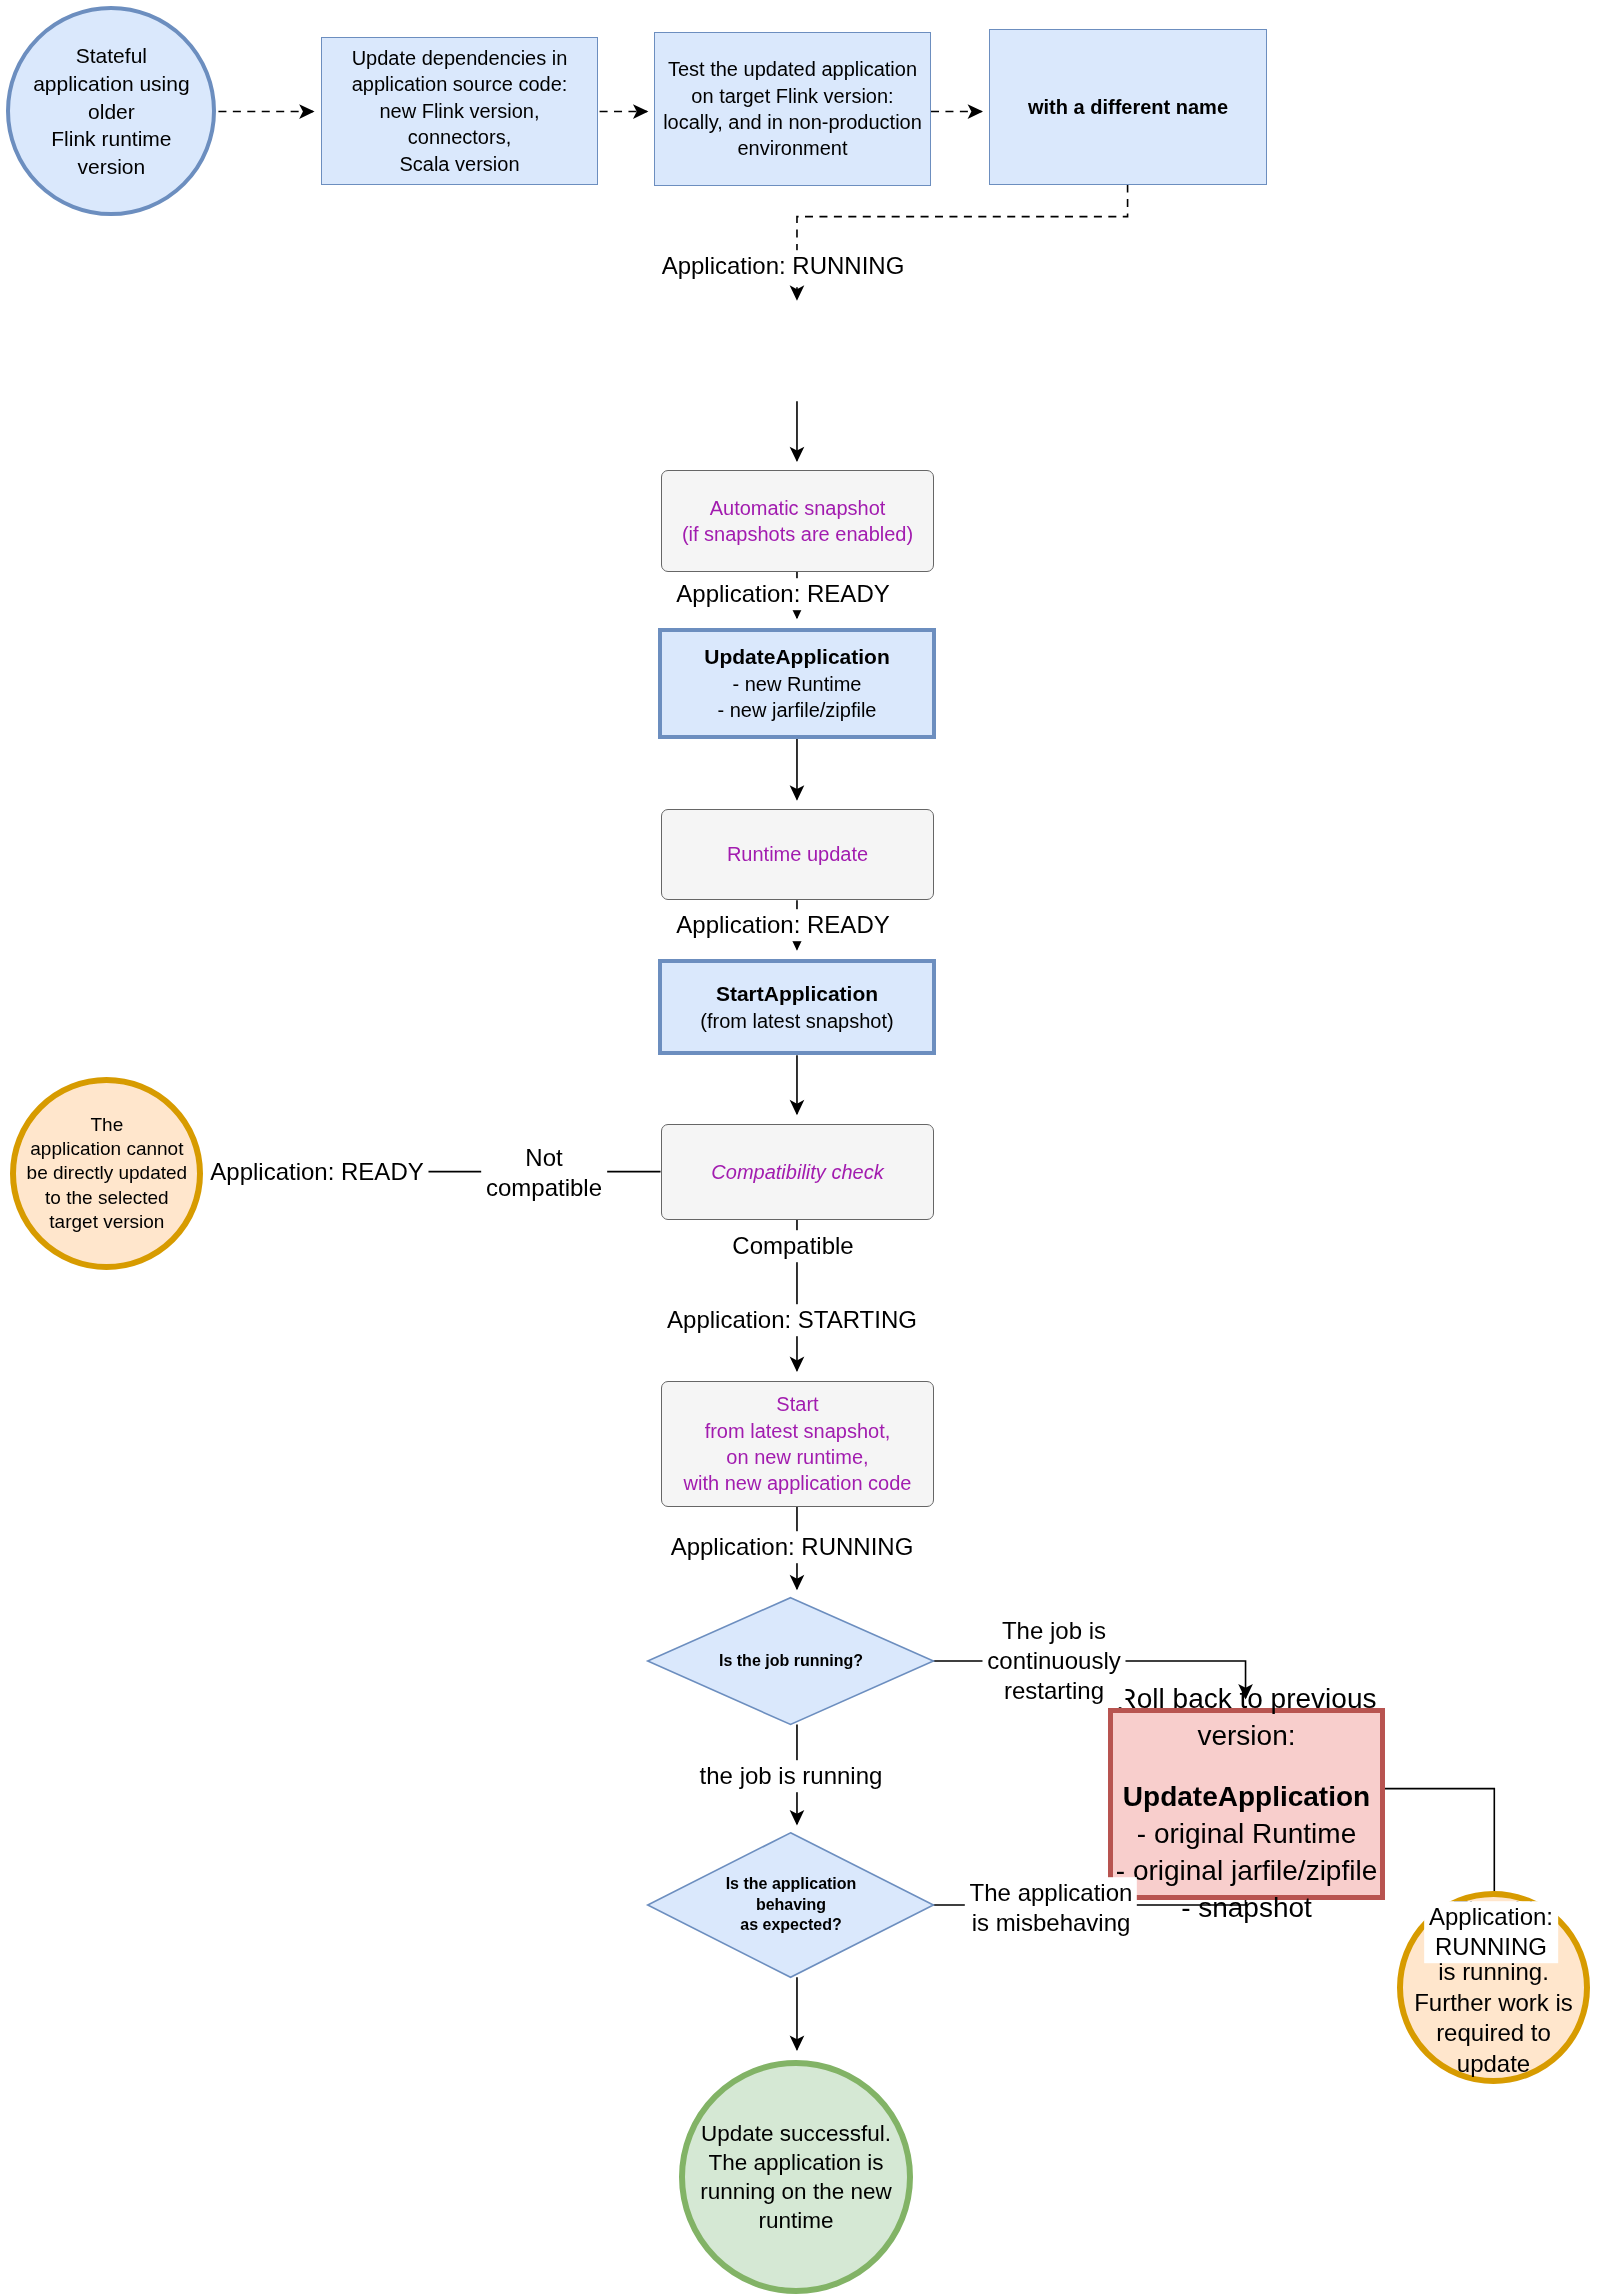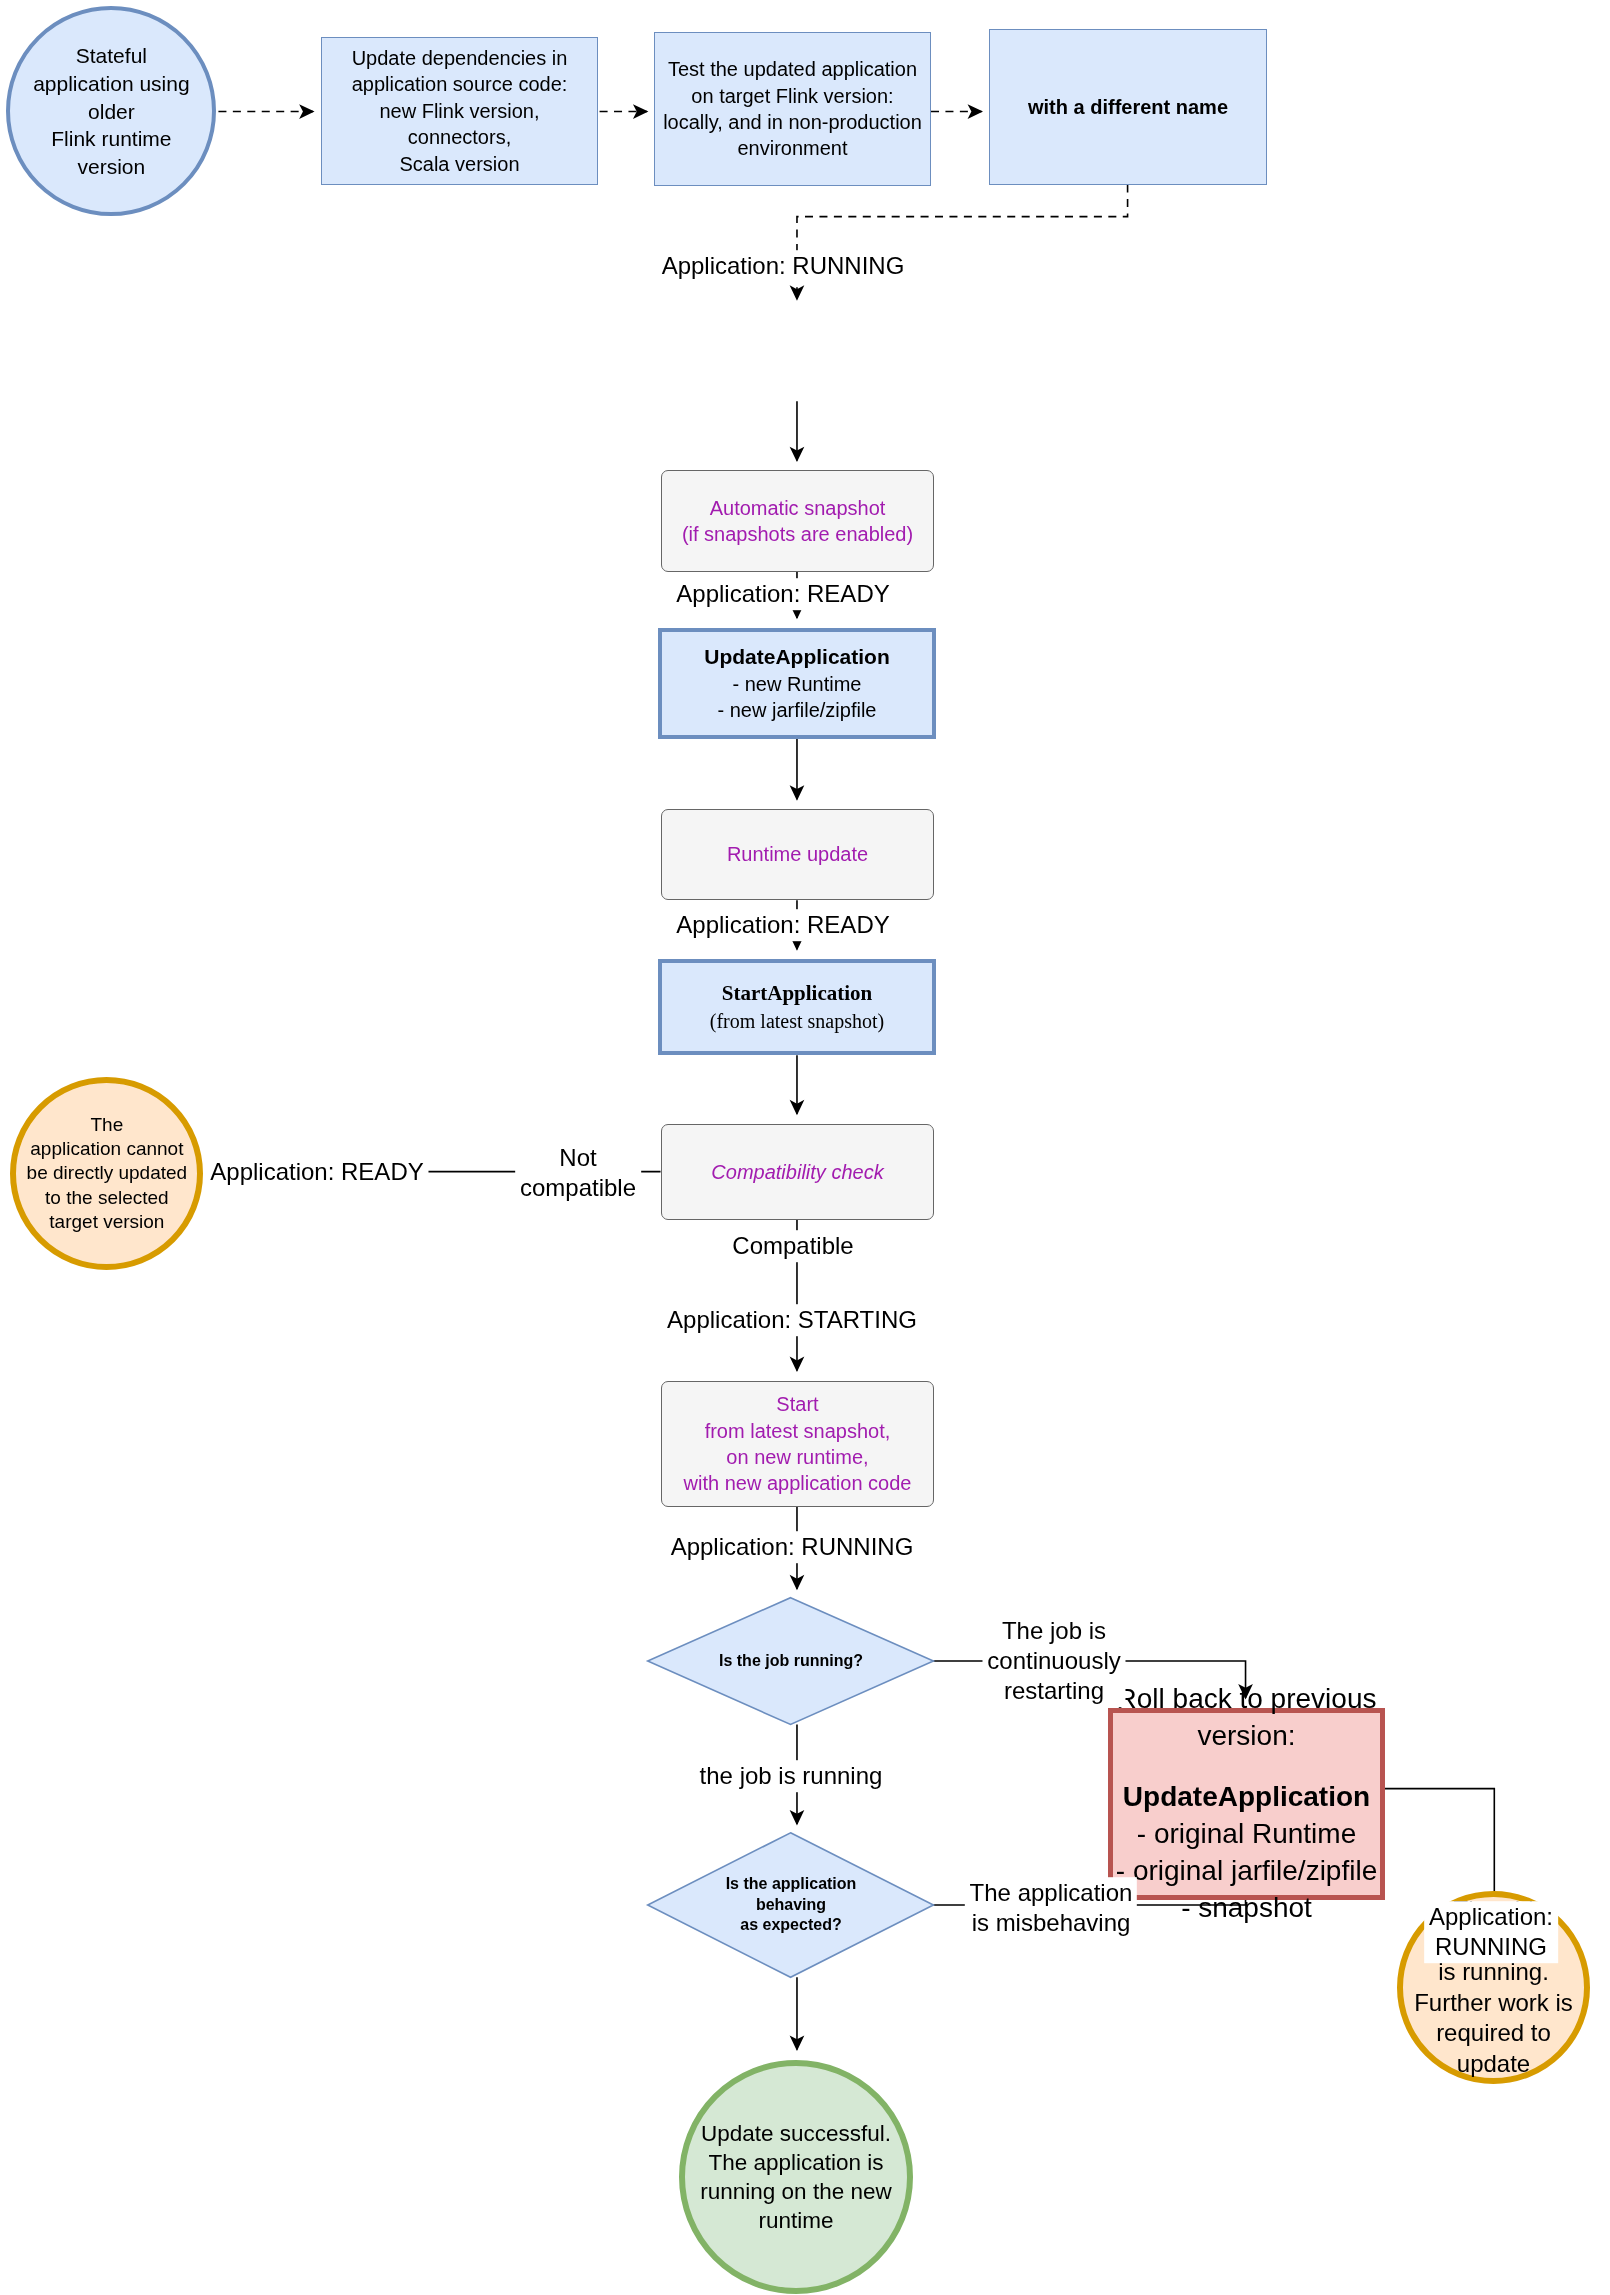--- a/index.html
+++ b/index.html
@@ -102,21 +102,21 @@
   <div class="node blue-thick" style="left:658px; top:628px; width:278px; height:111px;">
     <span class="bold" style="font-size:21px;">UpdateApplication</span>
     <span>- new Runtime
 - new jarfile/zipfile</span>
   </div>
 
   <div class="node gray" style="left:661px; top:809px; width:273px; height:91px;">
     <span>Runtime update</span>
   </div>
 
-  <div class="node blue-thick" style="left:658px; top:959px; width:278px; height:96px;font-family:Liberation Serif, serif;">
+  <div class="node blue-thick" style="left:658px; top:959px; width:278px; height:96px;">
     <span class="bold" style="font-size:21px;">StartApplication</span>
     <span>(from latest snapshot)</span>
   </div>
 
   <div class="node gray" style="left:661px; top:1124px; width:273px; height:96px;font-style:italic;">
     <span>Compatibility check</span>
   </div>
 
   <div class="node circle orange" style="left:10.4px; top:1077px; width:193px; height:193px; font-size:19px; line-height:1.28;">
     <span>The
@@ -161,21 +161,21 @@
   <div class="node circle orange" style="left:1397px; top:1891px; width:193px; height:193px; font-size:24px; line-height:1.28;">
     <span>The old application
 is running.
 Further work is
 required to update</span>
   </div>
 
   <div class="label" style="left:783px; top:266px;">Application: RUNNING</div>
   <div class="label" style="left:783px; top:594px;">Application: READY</div>
   <div class="label" style="left:783px; top:925px;">Application: READY</div>
-  <div class="label" style="left:578px; top:1173px;text-align:center;">Not
+  <div class="label" style="left:544px; top:1173px;text-align:center;">Not
 compatible</div>
   <div class="label" style="left:317px; top:1172px;">Application: READY</div>
   <div class="label" style="left:793px; top:1246px;">Compatible</div>
   <div class="label" style="left:792px; top:1320px;">Application: STARTING</div>
   <div class="label" style="left:792px; top:1547px;">Application: RUNNING</div>
   <div class="label" style="left:1054px; top:1661px;">The job is
 continuously
 restarting</div>
   <div class="label" style="left:791px; top:1776px;">the job is running</div>
   <div class="label" style="left:1051px; top:1908px;">The application

